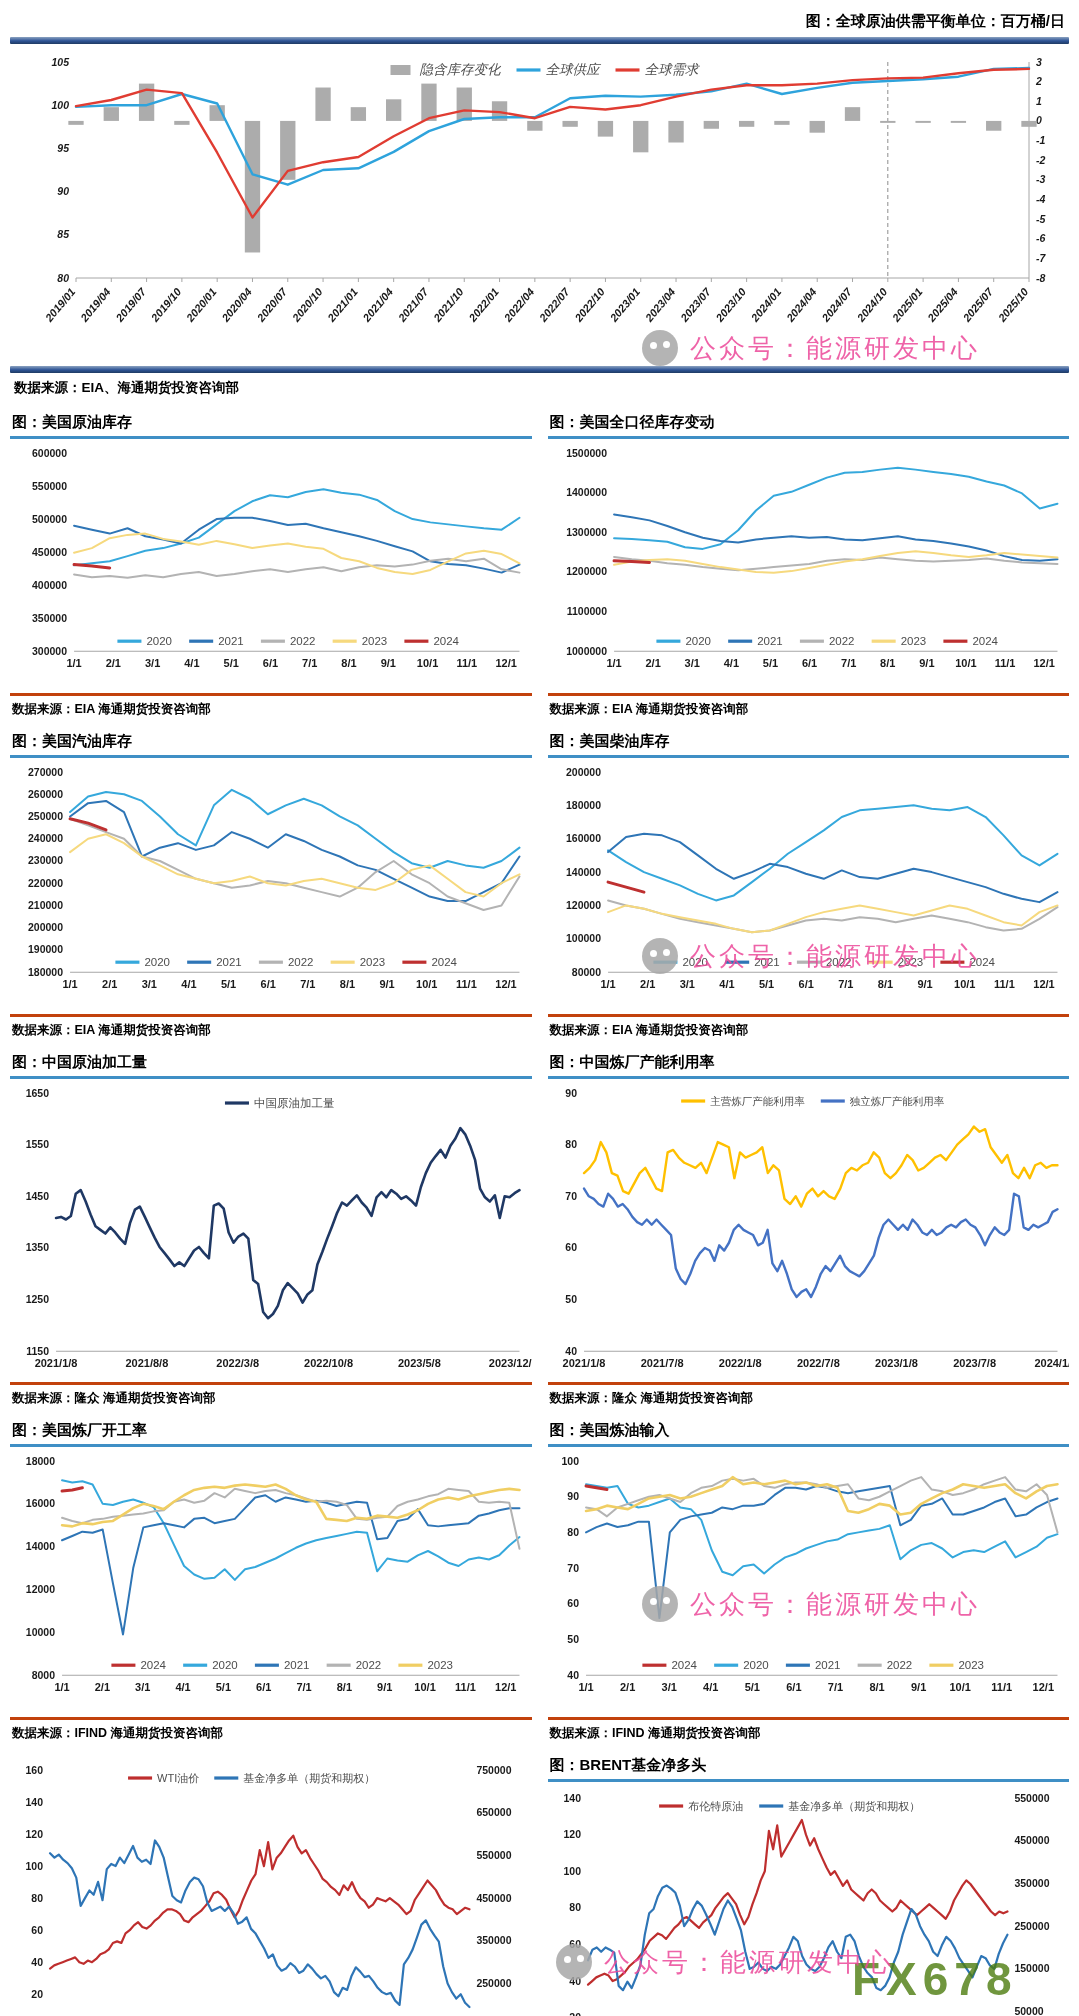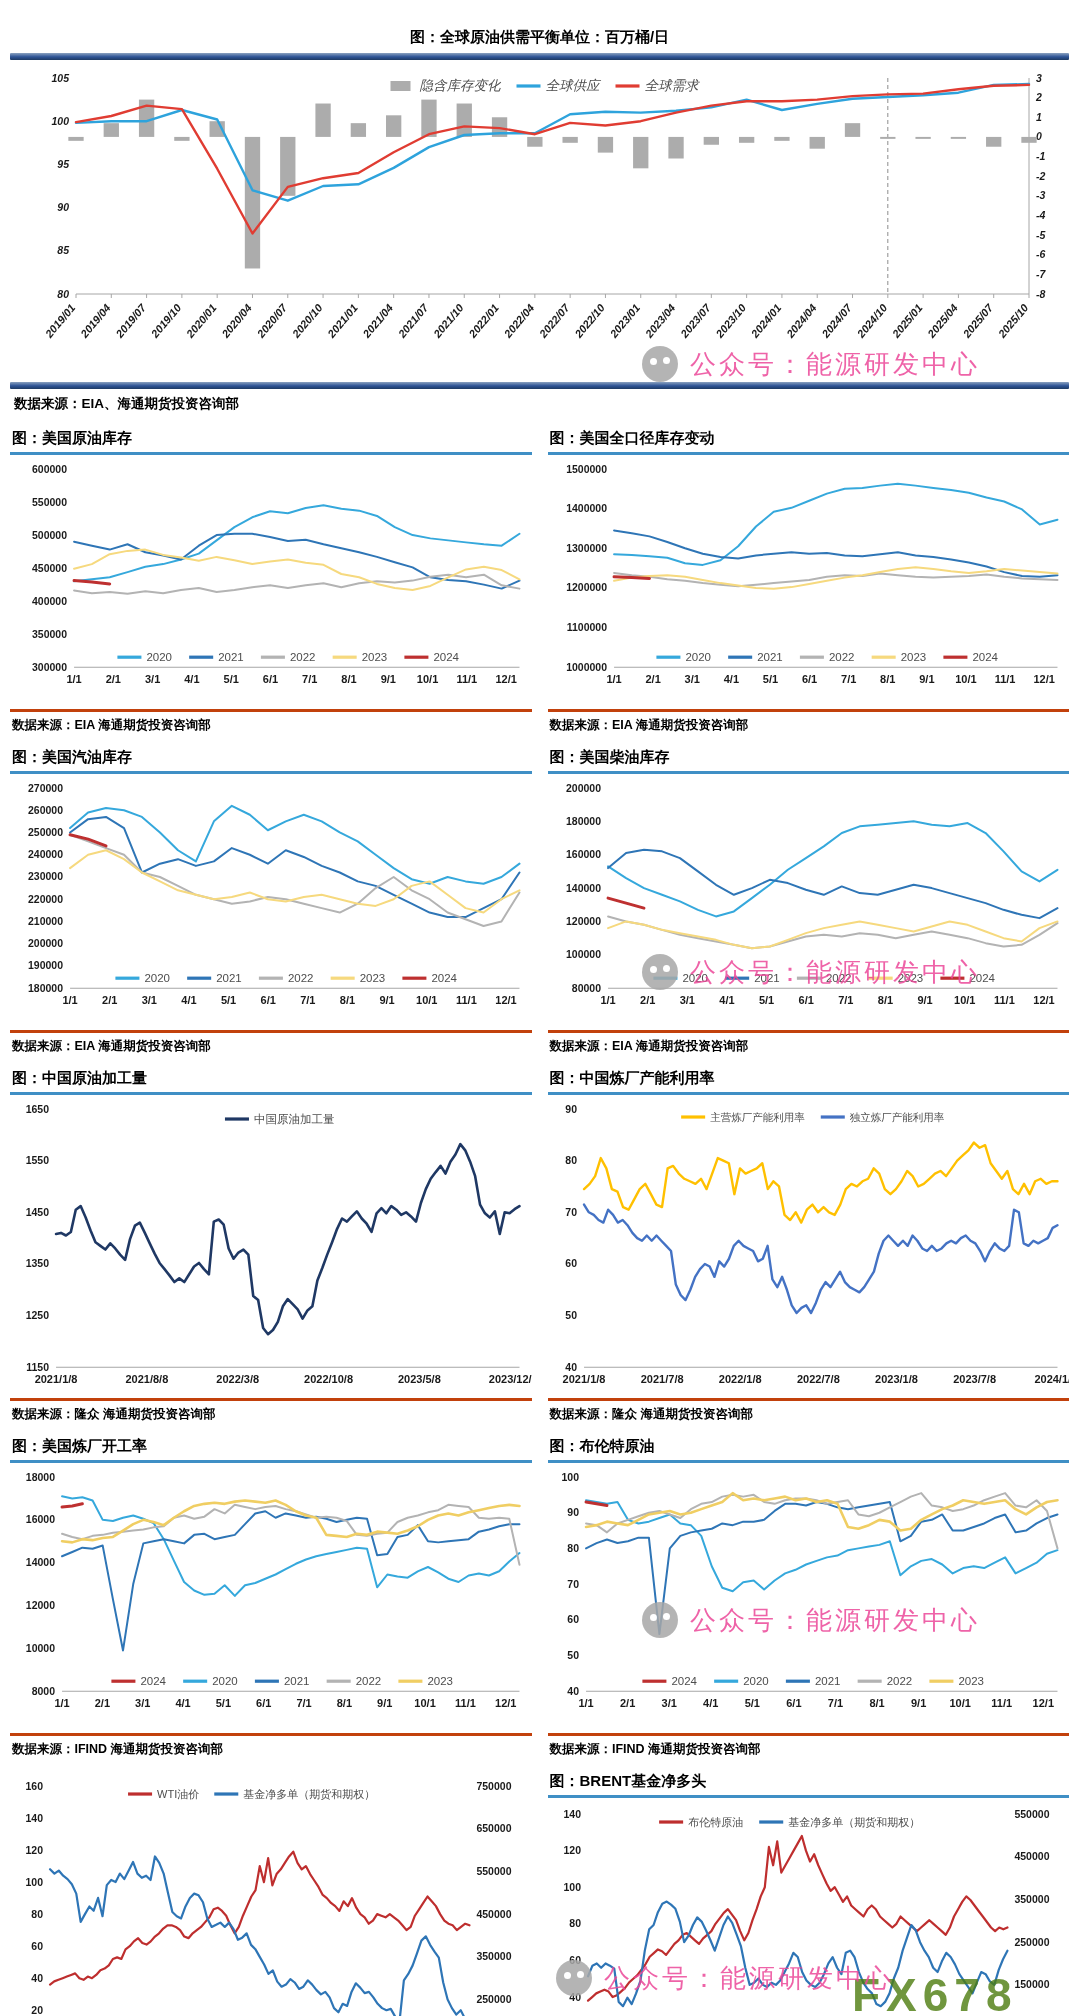--- a/index.html
+++ b/index.html
@@ -1,18 +1,18 @@
 <!DOCTYPE html>
 <html><head>
 <meta charset="utf-8">
 <style>
   html,body{margin:0;padding:0;background:#fff;}
   body{width:1079px;font-family:"Liberation Sans",sans-serif;color:#000;position:relative;min-height:2016px;}
   .page{position:relative;width:1079px;}
-  .hdr{display:flex;justify-content:center;align-items:flex-end;font-weight:bold;font-size:15px;padding:12px 14px 6px 14px;margin-top:16px;}
+  .hdr{display:flex;justify-content:flex-end;align-items:flex-end;font-weight:bold;font-size:15px;padding:12px 14px 6px 14px;}
   .thickbar{height:7px;margin:0 10px;background:linear-gradient(#8ba2c0 0%,#2e5496 55%,#1f3b63 100%);border-radius:1px;}
   .wide-chart{margin:2px 10px 16px 10px;font-style:italic;}
   .src-main{font-weight:bold;font-size:13.5px;padding:6px 14px 2px 14px;}
   .grid{display:grid;grid-template-columns:1fr 1fr;column-gap:16px;padding:0 10px;}
   .cell{padding-top:12px;}
   .ctitle{font-weight:bold;font-size:15px;padding:2px 2px 4px 2px;border-bottom:3px solid #3f8fc5;}
   .chartbox{padding-top:4px;}
   .src{font-weight:bold;font-size:12.5px;border-top:3px solid #c2410c;padding:5px 2px 0 2px;}
   svg{display:block;}
   svg text{font-family:"Liberation Sans",sans-serif;}
@@ -486,21 +486,21 @@
             <g>
               <rect x="388.02000000000004" y="212.4" width="24" height="3.2" fill="#f0ce63"></rect>
             </g>
             <text x="417.02000000000004" y="218" text-anchor="start" font-size="11.5" font-weight="500" fill="#4d4d4d">2023</text>
           </svg>
         </div>
       <div class="src">数据来源：IFIND  海通期货投资咨询部</div>
     </div>
 
     <div class="cell">
-      <div class="ctitle">图：布伦特原油</div>
+      <div class="ctitle">图：美国炼油输入</div>
       <div class="chartbox">
           <svg viewBox="0 0 521 266" width="100%">
             <text x="31" y="13.5" text-anchor="end" font-size="10.5" font-weight="600" fill="#1a1a1a">100</text>
             <text x="31" y="49.166666666666664" text-anchor="end" font-size="10.5" font-weight="600" fill="#1a1a1a">90</text>
             <text x="31" y="84.83333333333333" text-anchor="end" font-size="10.5" font-weight="600" fill="#1a1a1a">80</text>
             <text x="31" y="120.5" text-anchor="end" font-size="10.5" font-weight="600" fill="#1a1a1a">70</text>
             <text x="31" y="156.16666666666666" text-anchor="end" font-size="10.5" font-weight="600" fill="#1a1a1a">60</text>
             <text x="31" y="191.83333333333334" text-anchor="end" font-size="10.5" font-weight="600" fill="#1a1a1a">50</text>
             <text x="31" y="227.5" text-anchor="end" font-size="10.5" font-weight="600" fill="#1a1a1a">40</text>
             <line x1="38" y1="224" x2="509" y2="224" stroke="#a6a6a6" stroke-width="1"></line>

